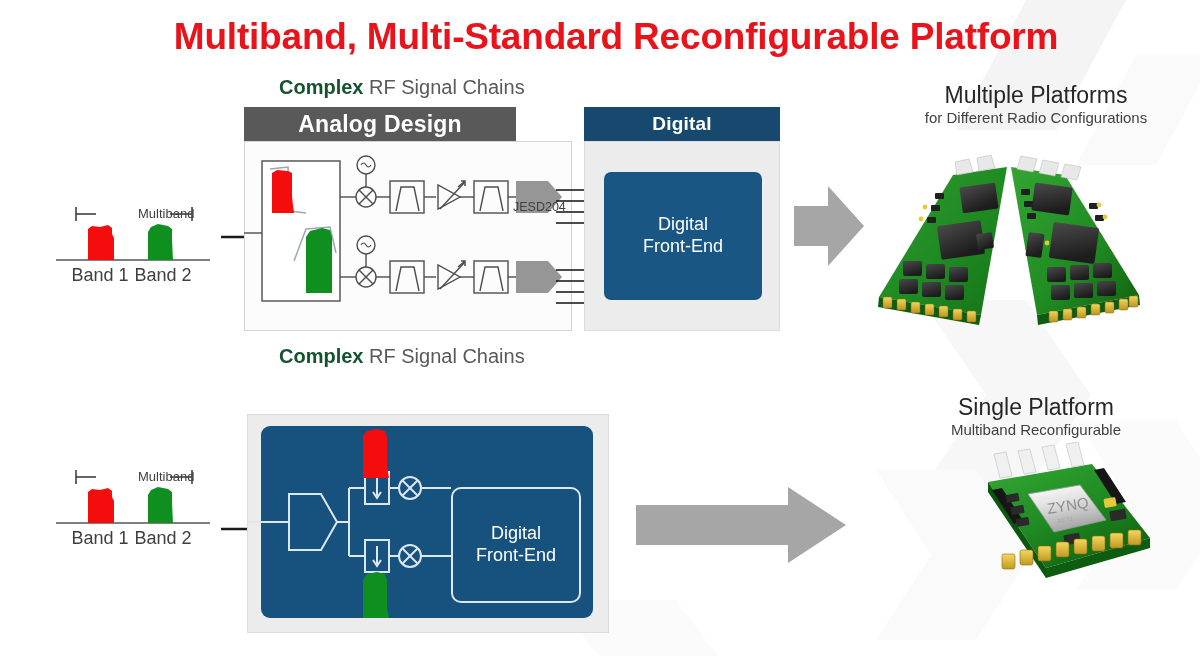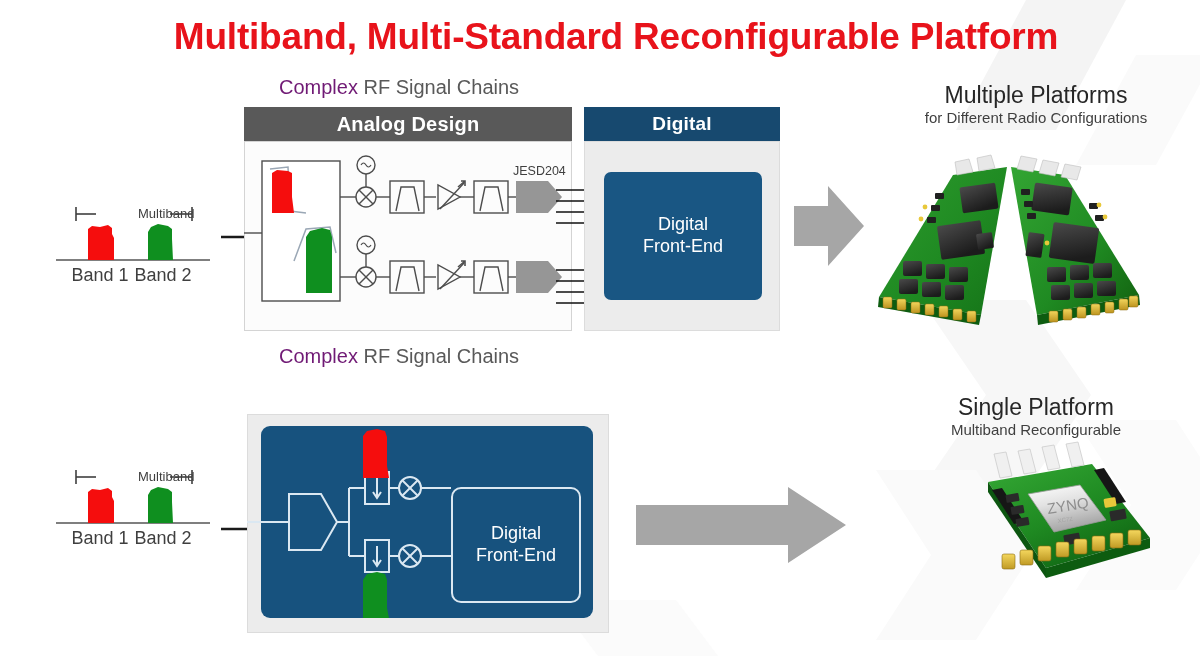--- a/index.html
+++ b/index.html
@@ -23,21 +23,21 @@
     font-size:37px;font-weight:bold;
     color:#e8131b;
     letter-spacing:-0.2px;
     white-space:nowrap;
   }
 
   
   .cap-complex{
     position:absolute;white-space:nowrap;font-size:20px;color:#595959;
   }
-  .cap-complex b{color:#701a75;font-weight:normal;}
+  .cap-complex b{color:#14532d;font-weight:bold;}
 
   .right-head{
     position:absolute;width:420px;text-align:center;white-space:nowrap;
   }
   .right-head .t1{font-size:23px;color:#262626;line-height:1.15;}
   .right-head .t2{font-size:15px;color:#3f3f3f;line-height:1.3;}
 
   
   .panel-hdr{
     position:absolute;
@@ -67,21 +67,21 @@
   }
 
   
   .spec-label{
     position:absolute;font-size:18px;color:#3f3f3f;white-space:nowrap;
     text-align:center;
   }
   .spec-title{
     position:absolute;font-size:13px;color:#3f3f3f;white-space:nowrap;margin-left:40px;
   }
-  .small-lbl{position:absolute;font-size:12.5px;color:#3f3f3f;white-space:nowrap;}
+  .small-lbl{position:absolute;font-size:12.5px;color:#3f3f3f;white-space:nowrap;margin-top:36px;}
   .ital-lbl{position:absolute;font-size:13px;color:#6b6b6b;font-style:italic;
             white-space:nowrap;text-align:center;line-height:1.25;}
 
   svg{display:block;overflow:visible;}
   .abs{position:absolute;}
 </style>
 </head>
 <body>
 
 <div class="stage">
@@ -119,21 +119,21 @@
   </div>
 
   <svg class="abs" style="left:205px;top:232px;" width="40" height="10">
     <line x1="0" y1="5" x2="40" y2="5" stroke="#1a1a1a" stroke-width="2.4"></line>
   </svg>
 
   <div class="cap-complex" style="left:263px;top:76px;">
     <b>Complex</b><span> RF Signal Chains</span>
   </div>
 
-  <div class="panel-hdr gray" style="left:228px;top:107px;width:328px;height:34px;font-size:20px;">Analog Design</div>
+  <div class="panel-hdr gray" style="left:228px;top:107px;width:272px;height:34px;font-size:23px;">Analog Design</div>
   <div class="panel-body" style="left:228px;top:141px;width:326px;height:188px;"></div>
 
   <svg class="abs" style="left:228px;top:141px;" width="330" height="190">
     <g stroke="#4d4d4d" stroke-width="1.4" fill="none">
 
       <rect x="18" y="20" width="78" height="140" fill="#ffffff" stroke="#4d4d4d"></rect>
 
       <line x1="0" y1="92" x2="18" y2="92"></line>
 
       <path d="M26 28 L44 26 L46 70 L62 72" stroke="#9aa7b5" stroke-width="1.5"></path>

